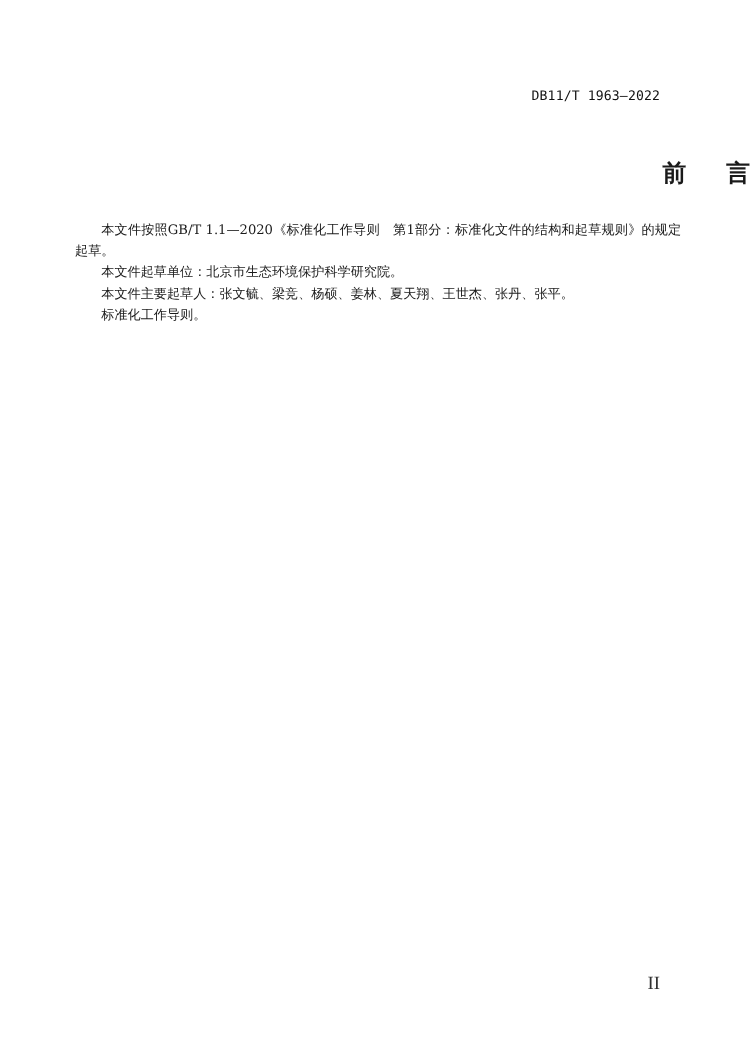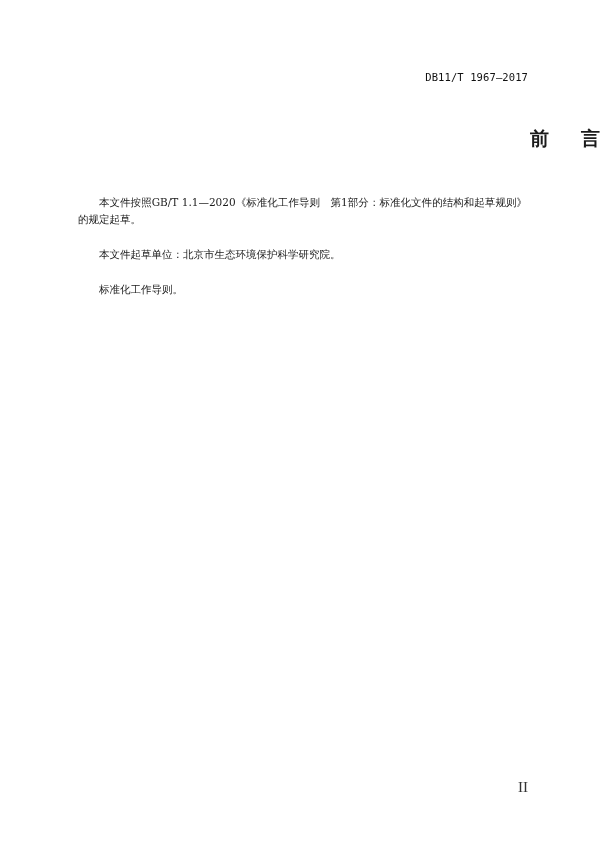--- a/index.html
+++ b/index.html
@@ -41,41 +41,42 @@
     }
     .body-text {
       position: absolute;
       top: 176px;
       left: 60px;
       width: 485px;
       font-size: 10.5px;
       line-height: 17px;
     }
     .para {
-      margin: 18px;
+      margin: 0;
       text-indent: 21px;
       text-align: justify;
     }
     .page-num {
       position: absolute;
       top: 779px;
       left: 518px;
       font-size: 15px;
       font-family: "Liberation Serif", serif;
       color: #333;
     }
   </style>
 </head>
 <body>
 
-<div class="doc-code">DB11/T 1967—2017</div>
+<div class="doc-code">DB11/T 1963—2022</div>
 
 <div class="title">
   <span>前</span><span class="t-gap"></span><span>言</span>
 </div>
 
 <div class="body-text">
   <p class="para">本文件按照GB/T 1.1—2020《标准化工作导则　第1部分：标准化文件的结构和起草规则》的规定起草。</p>
   <p class="para">本文件起草单位：北京市生态环境保护科学研究院。</p>
+  <p class="para">本文件主要起草人：张文毓、梁竞、杨硕、姜林、夏天翔、王世杰、张丹、张平。</p>
   <p class="para">标准化工作导则。</p>
 </div>
 
 <div class="page-num">II</div>
 
 </body></html>

